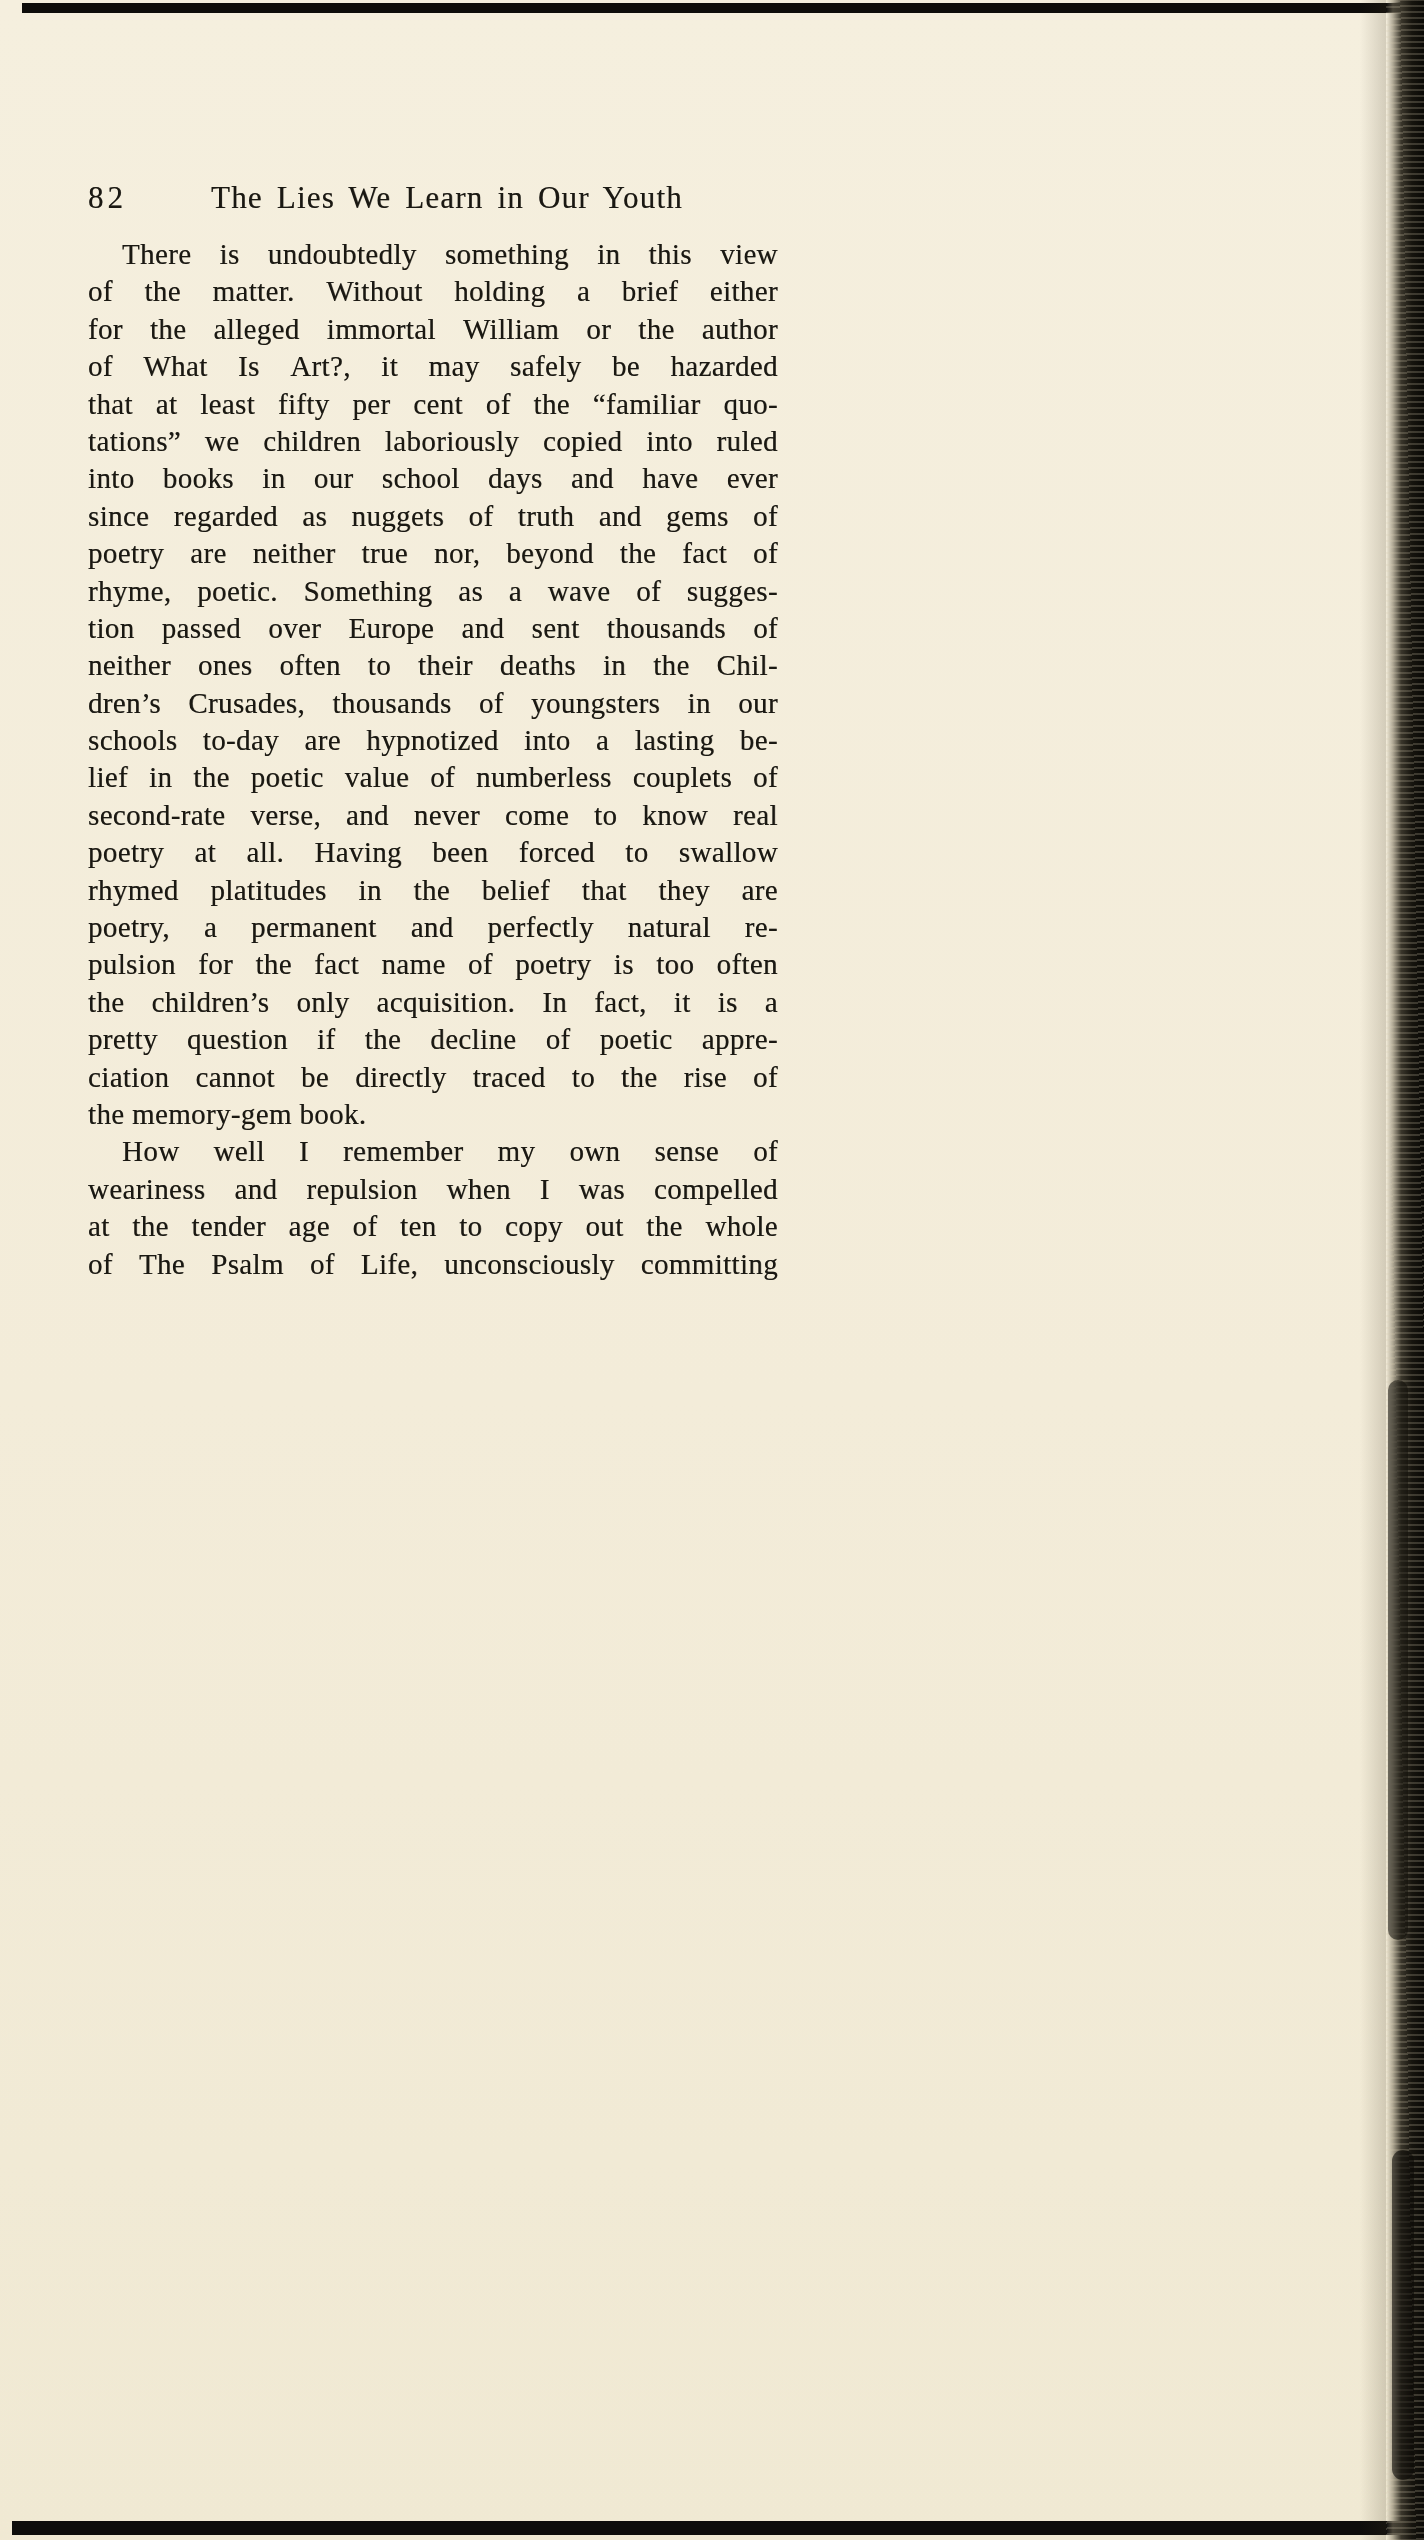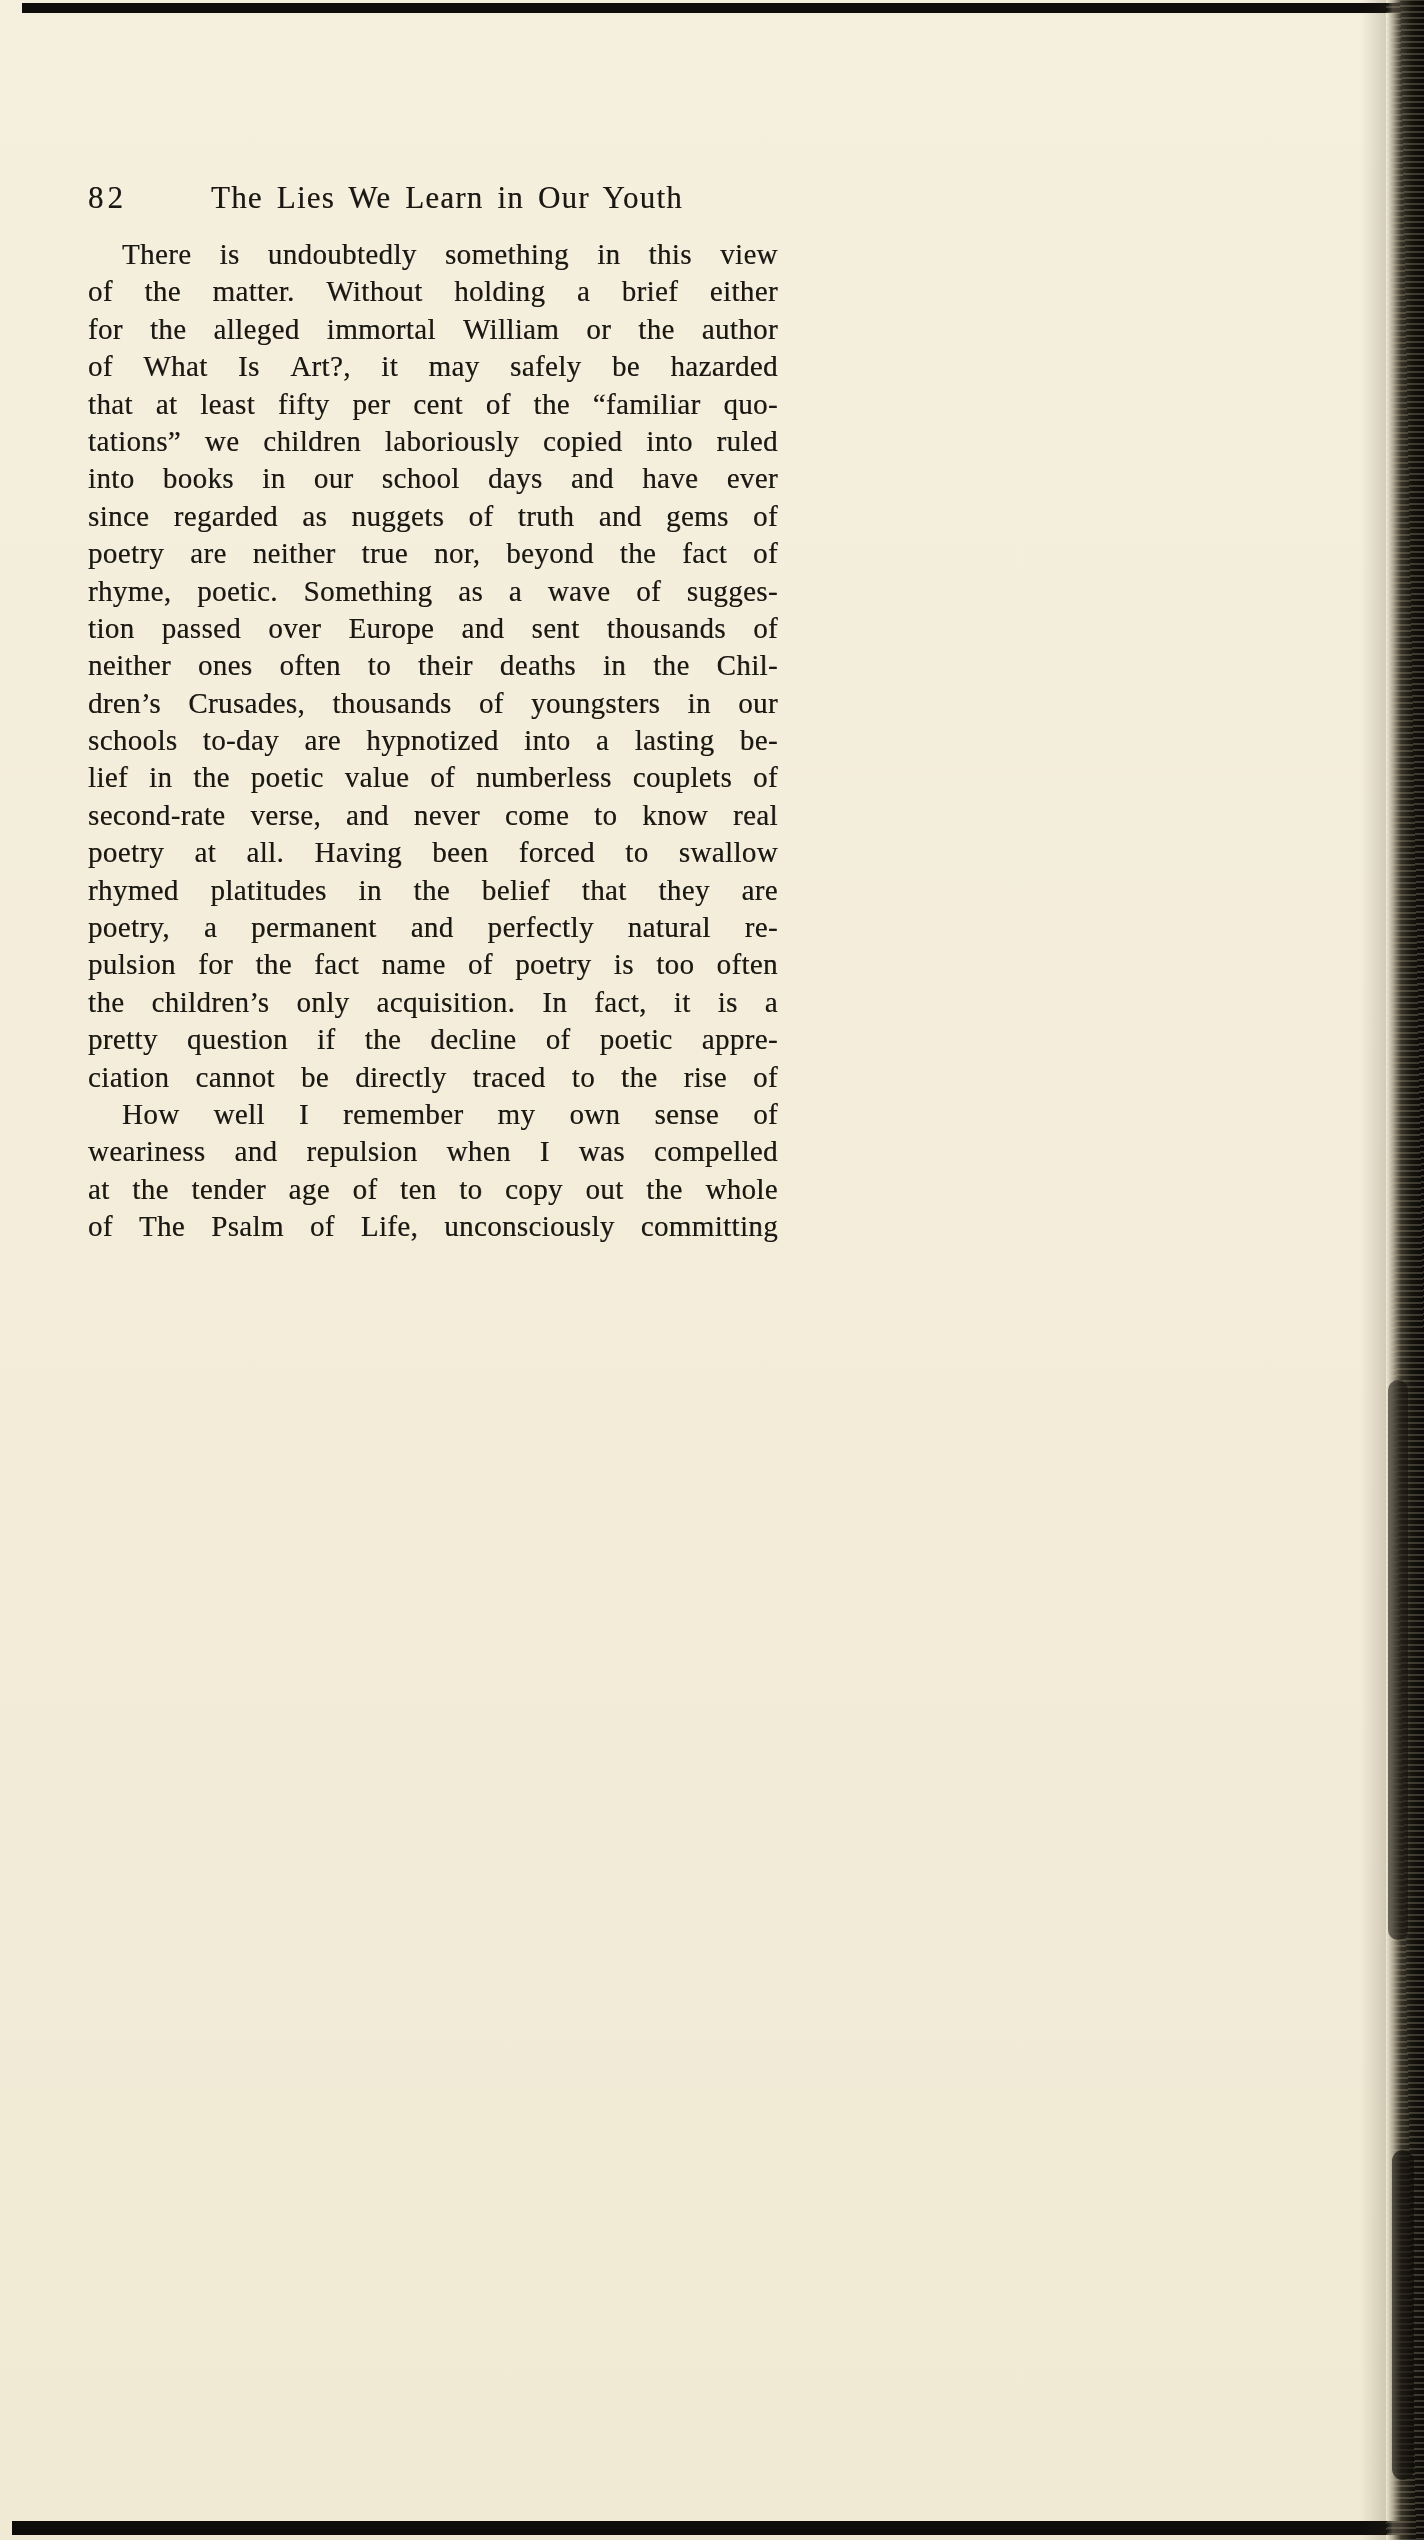--- a/index.html
+++ b/index.html
@@ -283,20 +283,21 @@
           <span>ciation</span>
           <span>cannot</span>
           <span>be</span>
           <span>directly</span>
           <span>traced</span>
           <span>to</span>
           <span>the</span>
           <span>rise</span>
           <span>of</span>
         </div>
+        <div class="line plain"><span>the memory-gem book.</span></div>
       </div>
       <div>
         <div class="line indent">
           <span>How</span>
           <span>well</span>
           <span>I</span>
           <span>remember</span>
           <span>my</span>
           <span>own</span>
           <span>sense</span>

